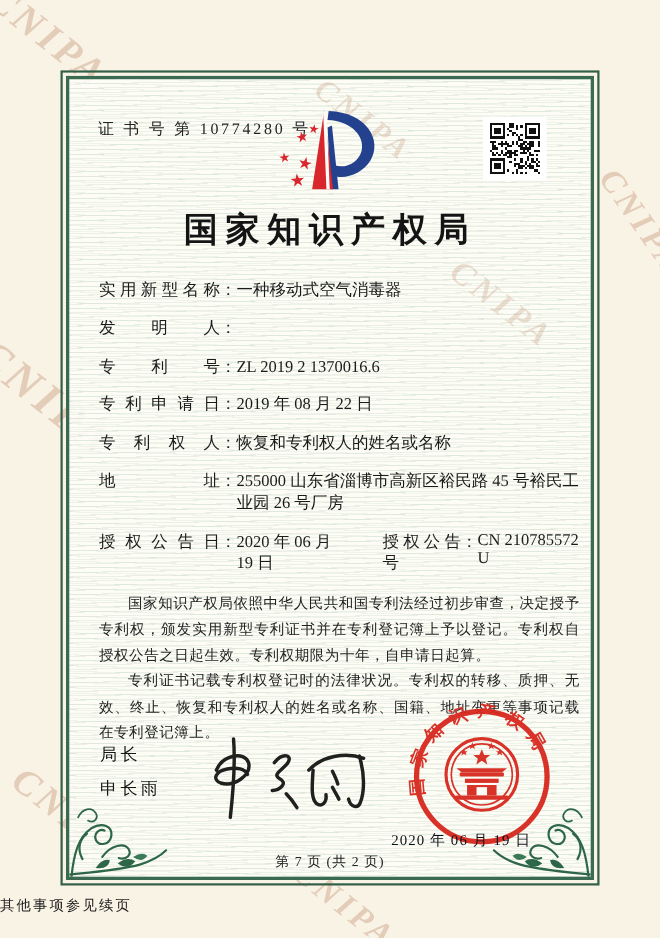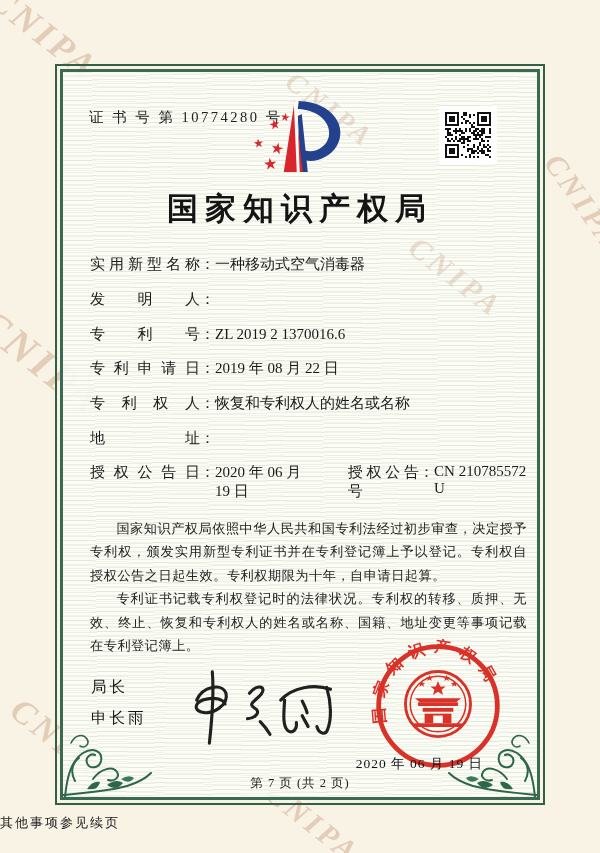--- a/index.html
+++ b/index.html
@@ -346,20 +346,21 @@
         <span class="f-value">2019 年 08 月 22 日</span>
       </div>
       <div class="field-row">
         <span class="f-label">专利权人</span>
         <span class="f-colon">：</span>
         <span class="f-value">恢复和专利权人的姓名或名称</span>
       </div>
       <div class="field-row">
         <span class="f-label">地址</span>
         <span class="f-colon">：</span>
+        <span class="f-value">255000 山东省淄博市高新区裕民路 45 号裕民工业园 26 号厂房</span>
       </div>
       <div class="grant-row">
         <span class="pair">
           <span class="f-label">授权公告日</span>
           <span class="f-colon">：</span>
           <span>2020 年 06 月 19 日</span>
         </span>
         <span class="gap"></span>
         <span class="pair">
           <span class="f-label2">授权公告号</span>

